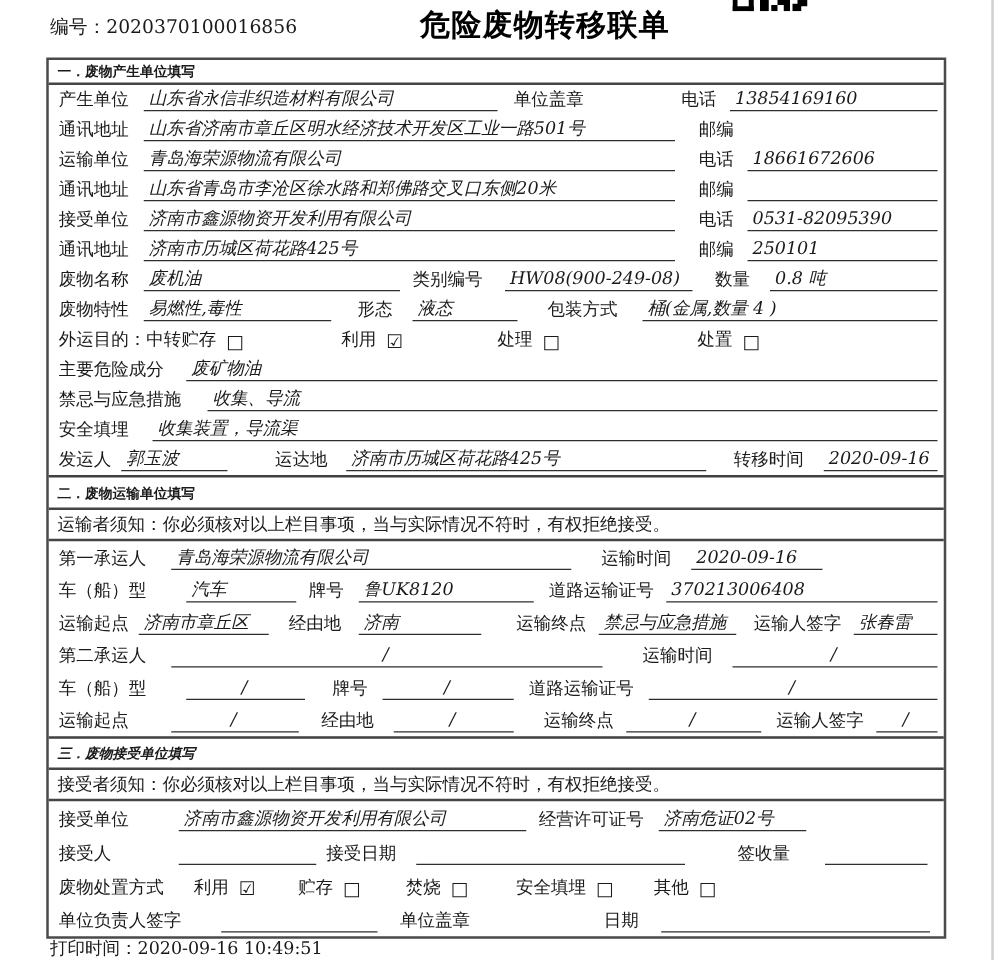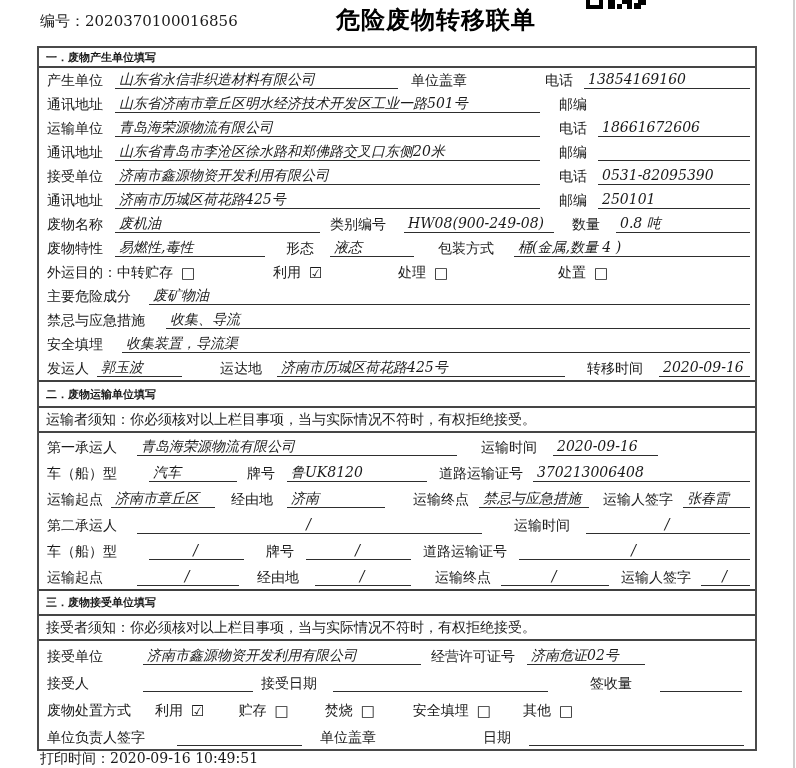--- a/index.html
+++ b/index.html
@@ -7,21 +7,21 @@
   body { font-family:"DejaVu Serif","Liberation Serif",serif; color:#1a1a1a; font-size:14px; position:relative; }
   .hd-sans { font-family:"DejaVu Sans","Liberation Sans",sans-serif; font-weight:bold; }
 
   .doc-no { position:absolute; left:40px; top:12px; font-size:15px; white-space:nowrap; }
   .doc-title { position:absolute; left:336px; top:4px; font-size:24px; letter-spacing:1px; white-space:nowrap; color:#000; }
   .qr-frag { position:absolute; left:586px; top:0; }
 
   .form-table { position:absolute; left:37px; top:46px; width:720px; border:2px solid #4a4a4a; background:#fff; }
   .sec { border-top:2px solid #404040; }
   .sec-hd { border-bottom:2px solid #454545; display:flex; align-items:center; padding-left:7px; font-size:11px;text-align:center; }
-  .hd1 { height:20px; } .hd2 { height:26px; } .hd3 { height:25px; }
+  .hd1 { height:20px; } .hd2 { height:26px; } .hd3 { height:25px;font-style:italic; }
   .notice { height:25px; border-bottom:2px solid #454545; display:flex; align-items:center; padding-left:7px; white-space:nowrap; }
 
   .row { display:flex; align-items:flex-end; padding:0 5px 3px 8px; }
   .r1 { height:24px; } .r2 { height:26px; } .r3 { height:27px; }
   .lbl { flex:none; white-space:nowrap; line-height:17px; }
   .val { flex:none; border-bottom:1px solid #2e2e2e; padding:0 2px 1px 4px; white-space:nowrap; height:18px; line-height:17px; overflow:visible;font-style:italic; }
   .grow { flex:1 1 auto; min-width:0; }
   .ctr { text-align:center; padding-left:0; }
   .opt { display:flex; align-items:flex-end; gap:8px; white-space:nowrap; line-height:17px; }
   .box { font-family:"DejaVu Sans","Liberation Sans",sans-serif; font-size:15px; line-height:16px; }

